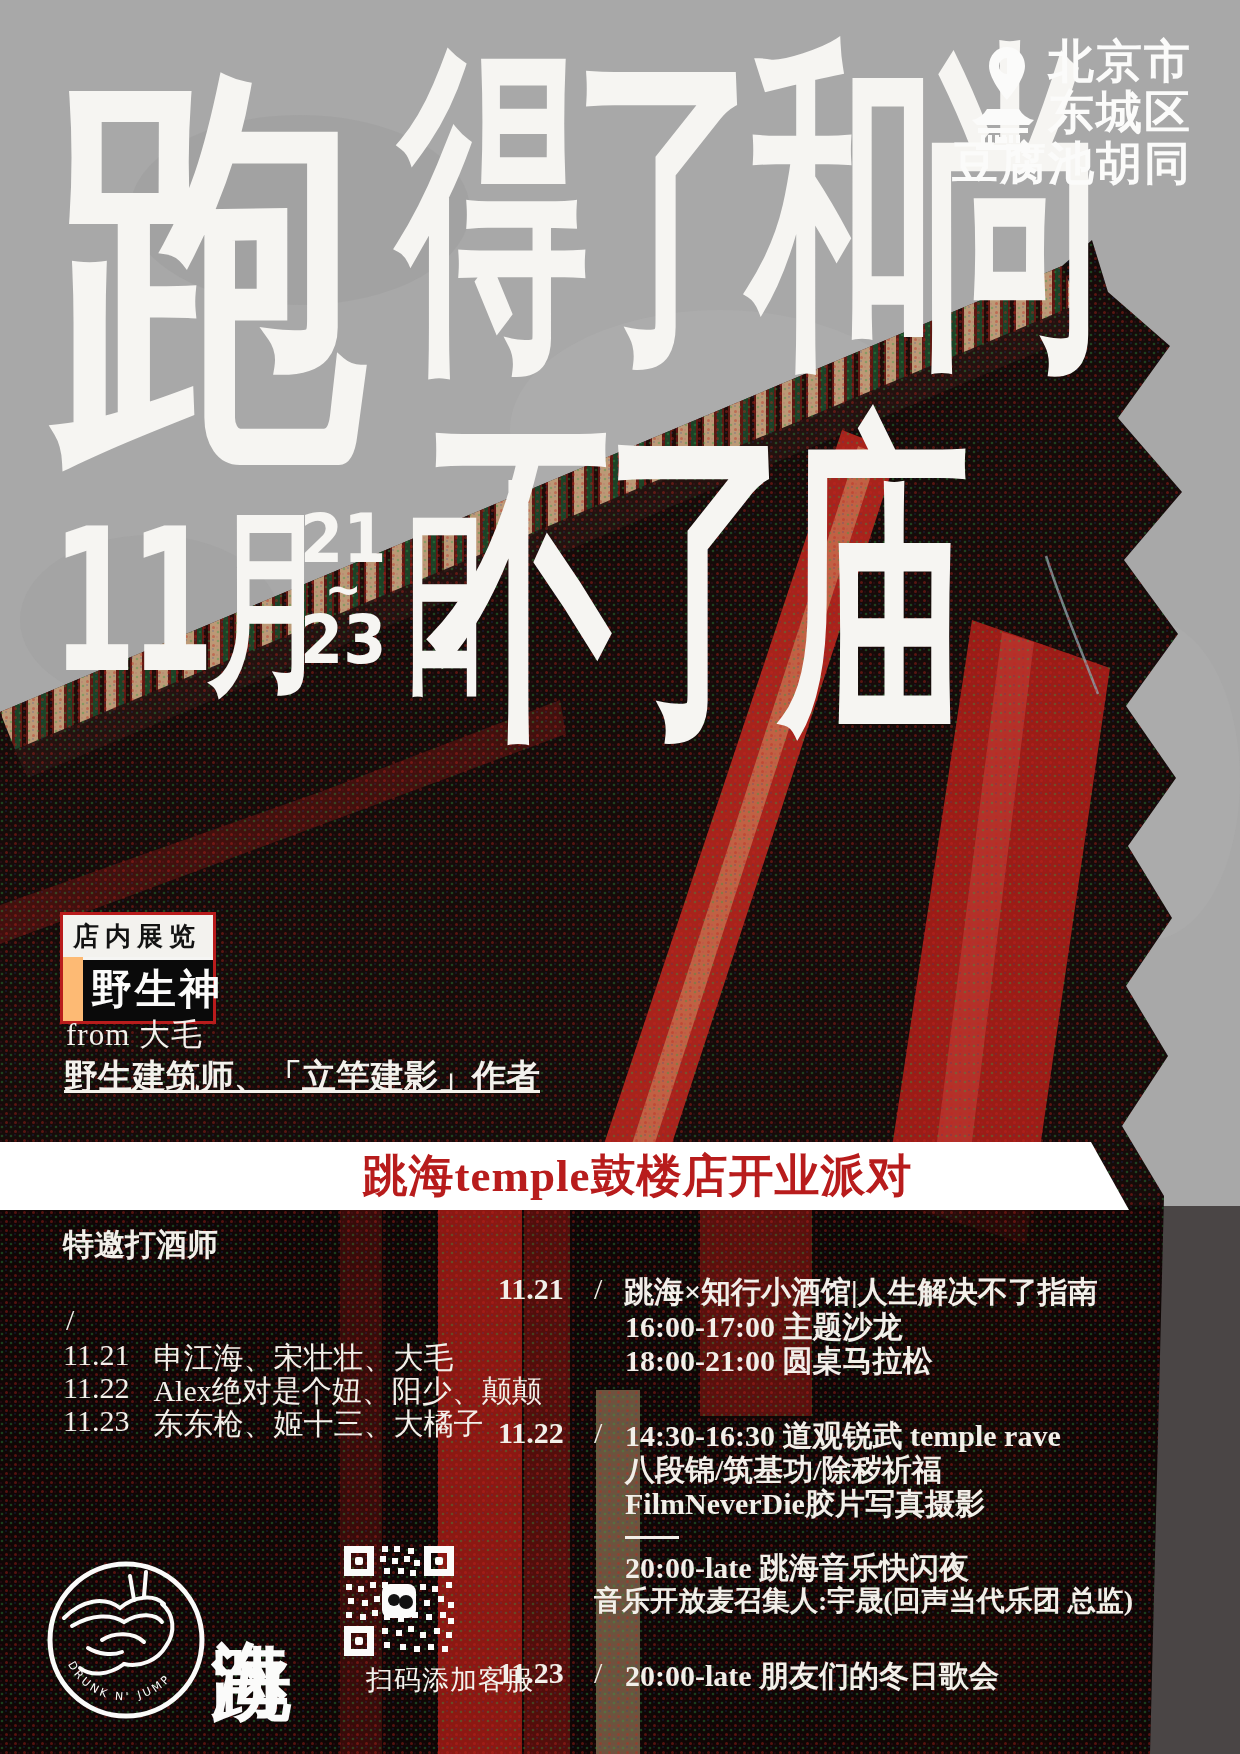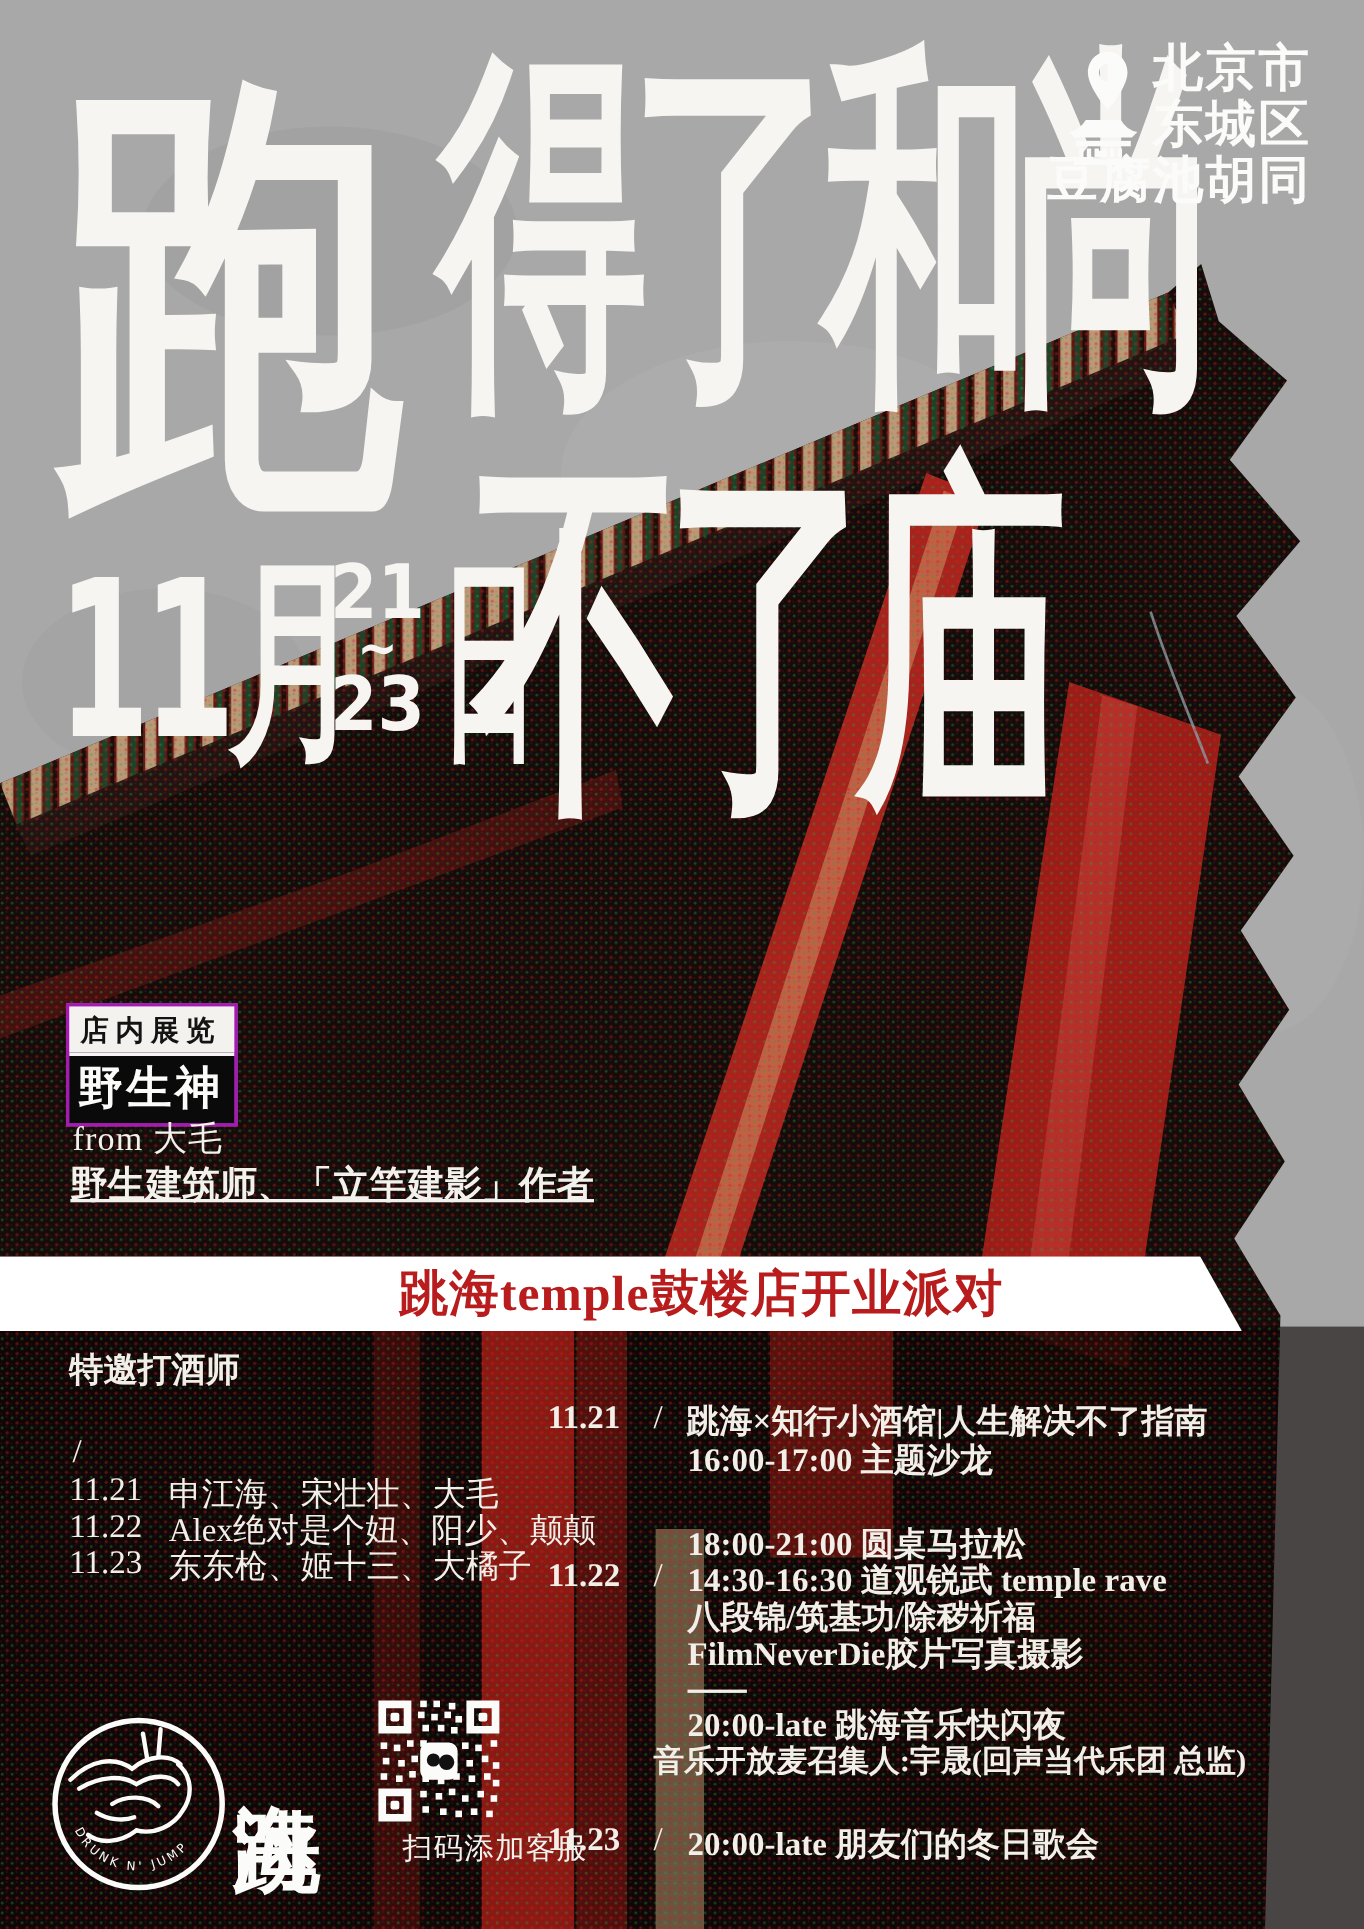--- a/index.html
+++ b/index.html
@@ -20,25 +20,25 @@
   #d-days{left:300px;top:506px;font-size:62px;line-height:0.98;text-align:center;
           transform:scaleY(1.1);transform-origin:top left;font-family:"DejaVu Sans",sans-serif;font-weight:900;color:#f6f5f2;}
   #d-days .tilde{font-size:44px;line-height:.7;}
   #d-suffix{left:400px;top:504px;font-size:142px;transform:scale(0.64,1.38);}
 
   
   #addr{right:48px;top:36px;text-align:right;font-weight:700;font-size:46px;
         line-height:51px;letter-spacing:2px;color:#fbfbfa;}
 
   
-  #exbox{left:60px;top:912px;border:3px solid #a21caf;background:#d946ef;width:150px;}
+  #exbox{left:60px;top:912px;border:3px solid #b91c1c;background:#fdba74;width:150px;}
   #exbox .tag{background:#f3f2ee;color:#131313;font-weight:700;font-size:26px;
               letter-spacing:6px;padding:4px 6px 3px 10px;white-space:nowrap;}
   #exbox .name{background:#0a0a0a;color:#fbfbfa;font-weight:700;font-size:41px;
-               letter-spacing:3px;border-top:3px solid #f5f5f3;padding:2px 6px 4px 8px;white-space:nowrap;}
+               letter-spacing:3px;border-top:3px solid #f5f5f3;padding:2px 6px 4px 8px;white-space:nowrap;margin-left:20px;}
   #ex-from{left:66px;top:1014px;font-size:31px;letter-spacing:1px;}
   #ex-credit{left:64px;top:1054px;font-size:34px;font-weight:700;text-decoration:underline;}
 
   
   #banner{left:0;top:1142px;width:1113px;height:68px;background:#ffffff;z-index:4;
           clip-path:polygon(0 0, calc(100% - 38px) 0, 100% 100%, 0 100%);
           display:flex;align-items:center;justify-content:center;padding-left:16px;}
   #banner span{font-size:45px;font-weight:700;letter-spacing:1px;margin-left:130px;white-space:nowrap;}
 
   
@@ -171,21 +171,21 @@
   </div>
   <div class="col-line names-row" style="left:63px;top:1404px;">
     <span>11.23</span>
     <span>东东枪、姬十三、大橘子</span>
   </div>
 
   <div class="col-line bold" style="left:498px;top:1272px;">11.21</div>
   <div class="col-line slash" style="left:594px;top:1272px;">/</div>
   <div class="col-line bold" style="left:624px;top:1272px;">跳海×知行小酒馆|人生解决不了指南</div>
   <div class="col-line bold" style="left:625px;top:1307px;">16:00-17:00 主题沙龙</div>
-  <div class="col-line bold" style="left:625px;top:1341px;margin-top:43px;">18:00-21:00 圆桌马拉松</div>
+  <div class="col-line bold" style="left:625px;top:1341px;">18:00-21:00 圆桌马拉松</div>
 
   <div class="col-line bold" style="left:498px;top:1416px;">11.22</div>
   <div class="col-line slash" style="left:594px;top:1416px;">/</div>
   <div class="col-line bold" style="left:625px;top:1416px;">14:30-16:30 道观锐武 temple rave</div>
   <div class="col-line bold" style="left:625px;top:1450px;">八段锦/筑基功/除秽祈福</div>
   <div class="col-line bold" style="left:625px;top:1484px;">FilmNeverDie胶片写真摄影</div>
   <div id="divider-bar"></div>
   <div class="col-line bold" style="left:625px;top:1548px;">20:00-late 跳海音乐快闪夜</div>
   <div class="col-line bold sm" style="left:594px;top:1582px;">音乐开放麦召集人:宇晟(回声当代乐团 总监)</div>
 

